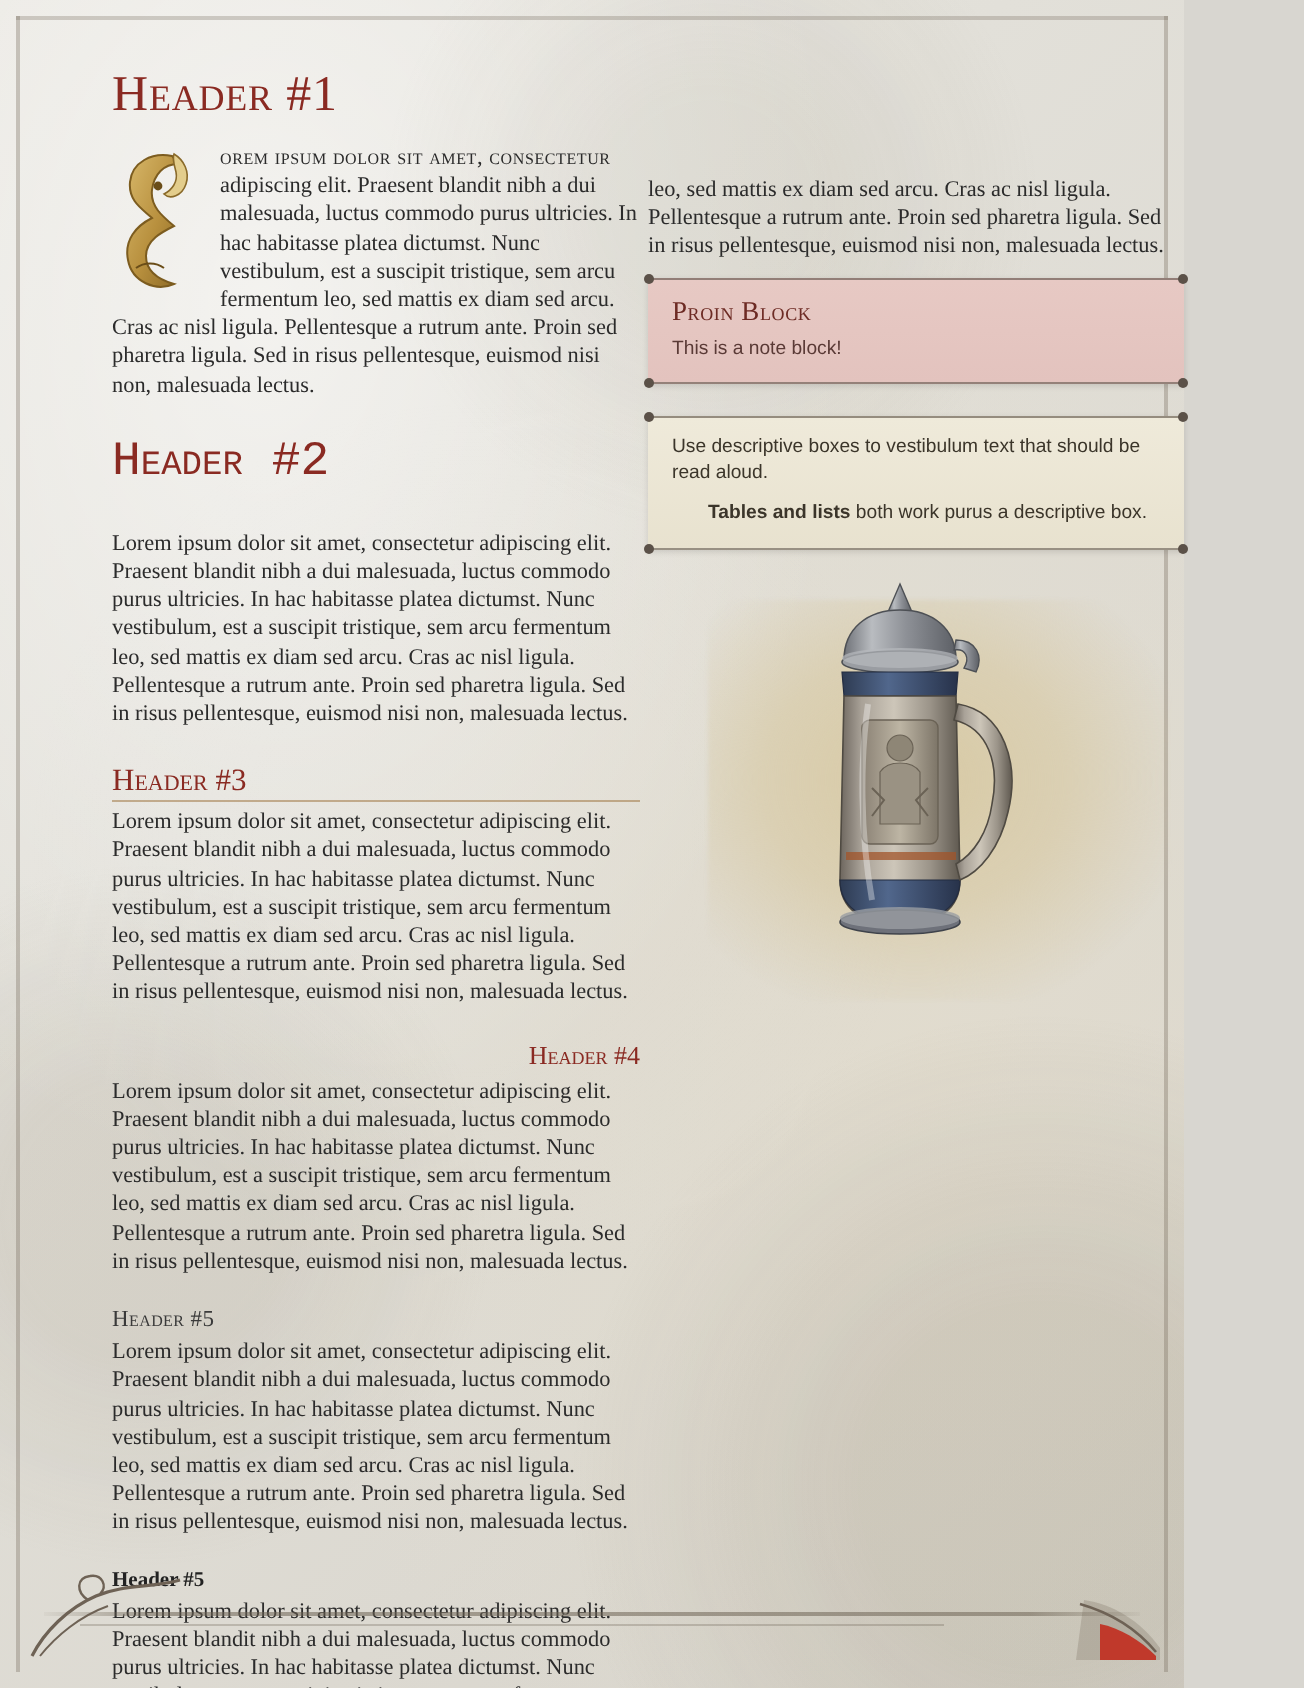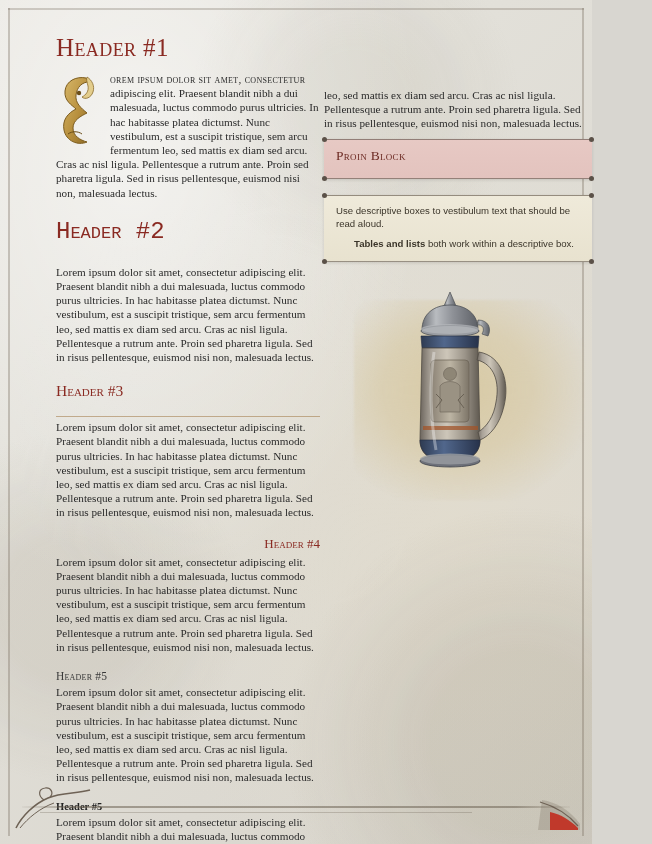--- a/index.html
+++ b/index.html
@@ -122,21 +122,21 @@
     margin: 18px 0 20px 0;
     font-weight: normal;
   }
   .h3 {
     font-family: "Liberation Serif", serif;
     font-variant: small-caps;
     color: #8a2a22;
     font-size: 15.5px;
     margin: 18px 0 3px 0;
     font-weight: normal;
-    padding-bottom: 16px;
+    padding-bottom: 0;
     border-bottom: 1px solid rgba(160,120,70,0.55);
   }
   .h4 {
     font-family: "Liberation Serif", serif;
     font-variant: small-caps;
     color: #8a2a22;
     font-size: 13px;
     margin: 16px 0 3px 0;
     font-weight: normal;
     text-align: right;
@@ -333,28 +333,29 @@
   </div>
 
   <div class="col-right">
 
     <p class="body">leo, sed mattis ex diam sed arcu. Cras ac nisl ligula. Pellentesque a rutrum ante. Proin sed pharetra ligula. Sed in risus pellentesque, euismod nisi non, malesuada lectus.</p>
 
     <div class="block note-block">
       <span class="dot-bl"></span>
       <span class="dot-br"></span>
       <div class="note-title">Proin Block</div>
+      <p class="note-text">This is a note block!</p>
     </div>
 
     <div class="block desc-block">
       <span class="dot-bl"></span>
       <span class="dot-br"></span>
       <p class="desc-text">Use descriptive boxes to vestibulum text that should be read aloud.</p>
       <ul class="desc-list">
-        <li><b>Tables and lists</b><span> both work within a descriptive box.</span></li>
+        <li><b>Tables and lists</b><span> both work purus a descriptive box.</span></li>
       </ul>
     </div>
   </div>
 
   <div class="illus">
     <div class="illus-stain"></div>
     <svg width="140" height="215" viewBox="0 0 140 215" xmlns="http://www.w3.org/2000/svg">
       <defs>
         <linearGradient id="pewter" x1="0" y1="0" x2="1" y2="0">
           <stop offset="0%" stop-color="#6f7278"></stop>

